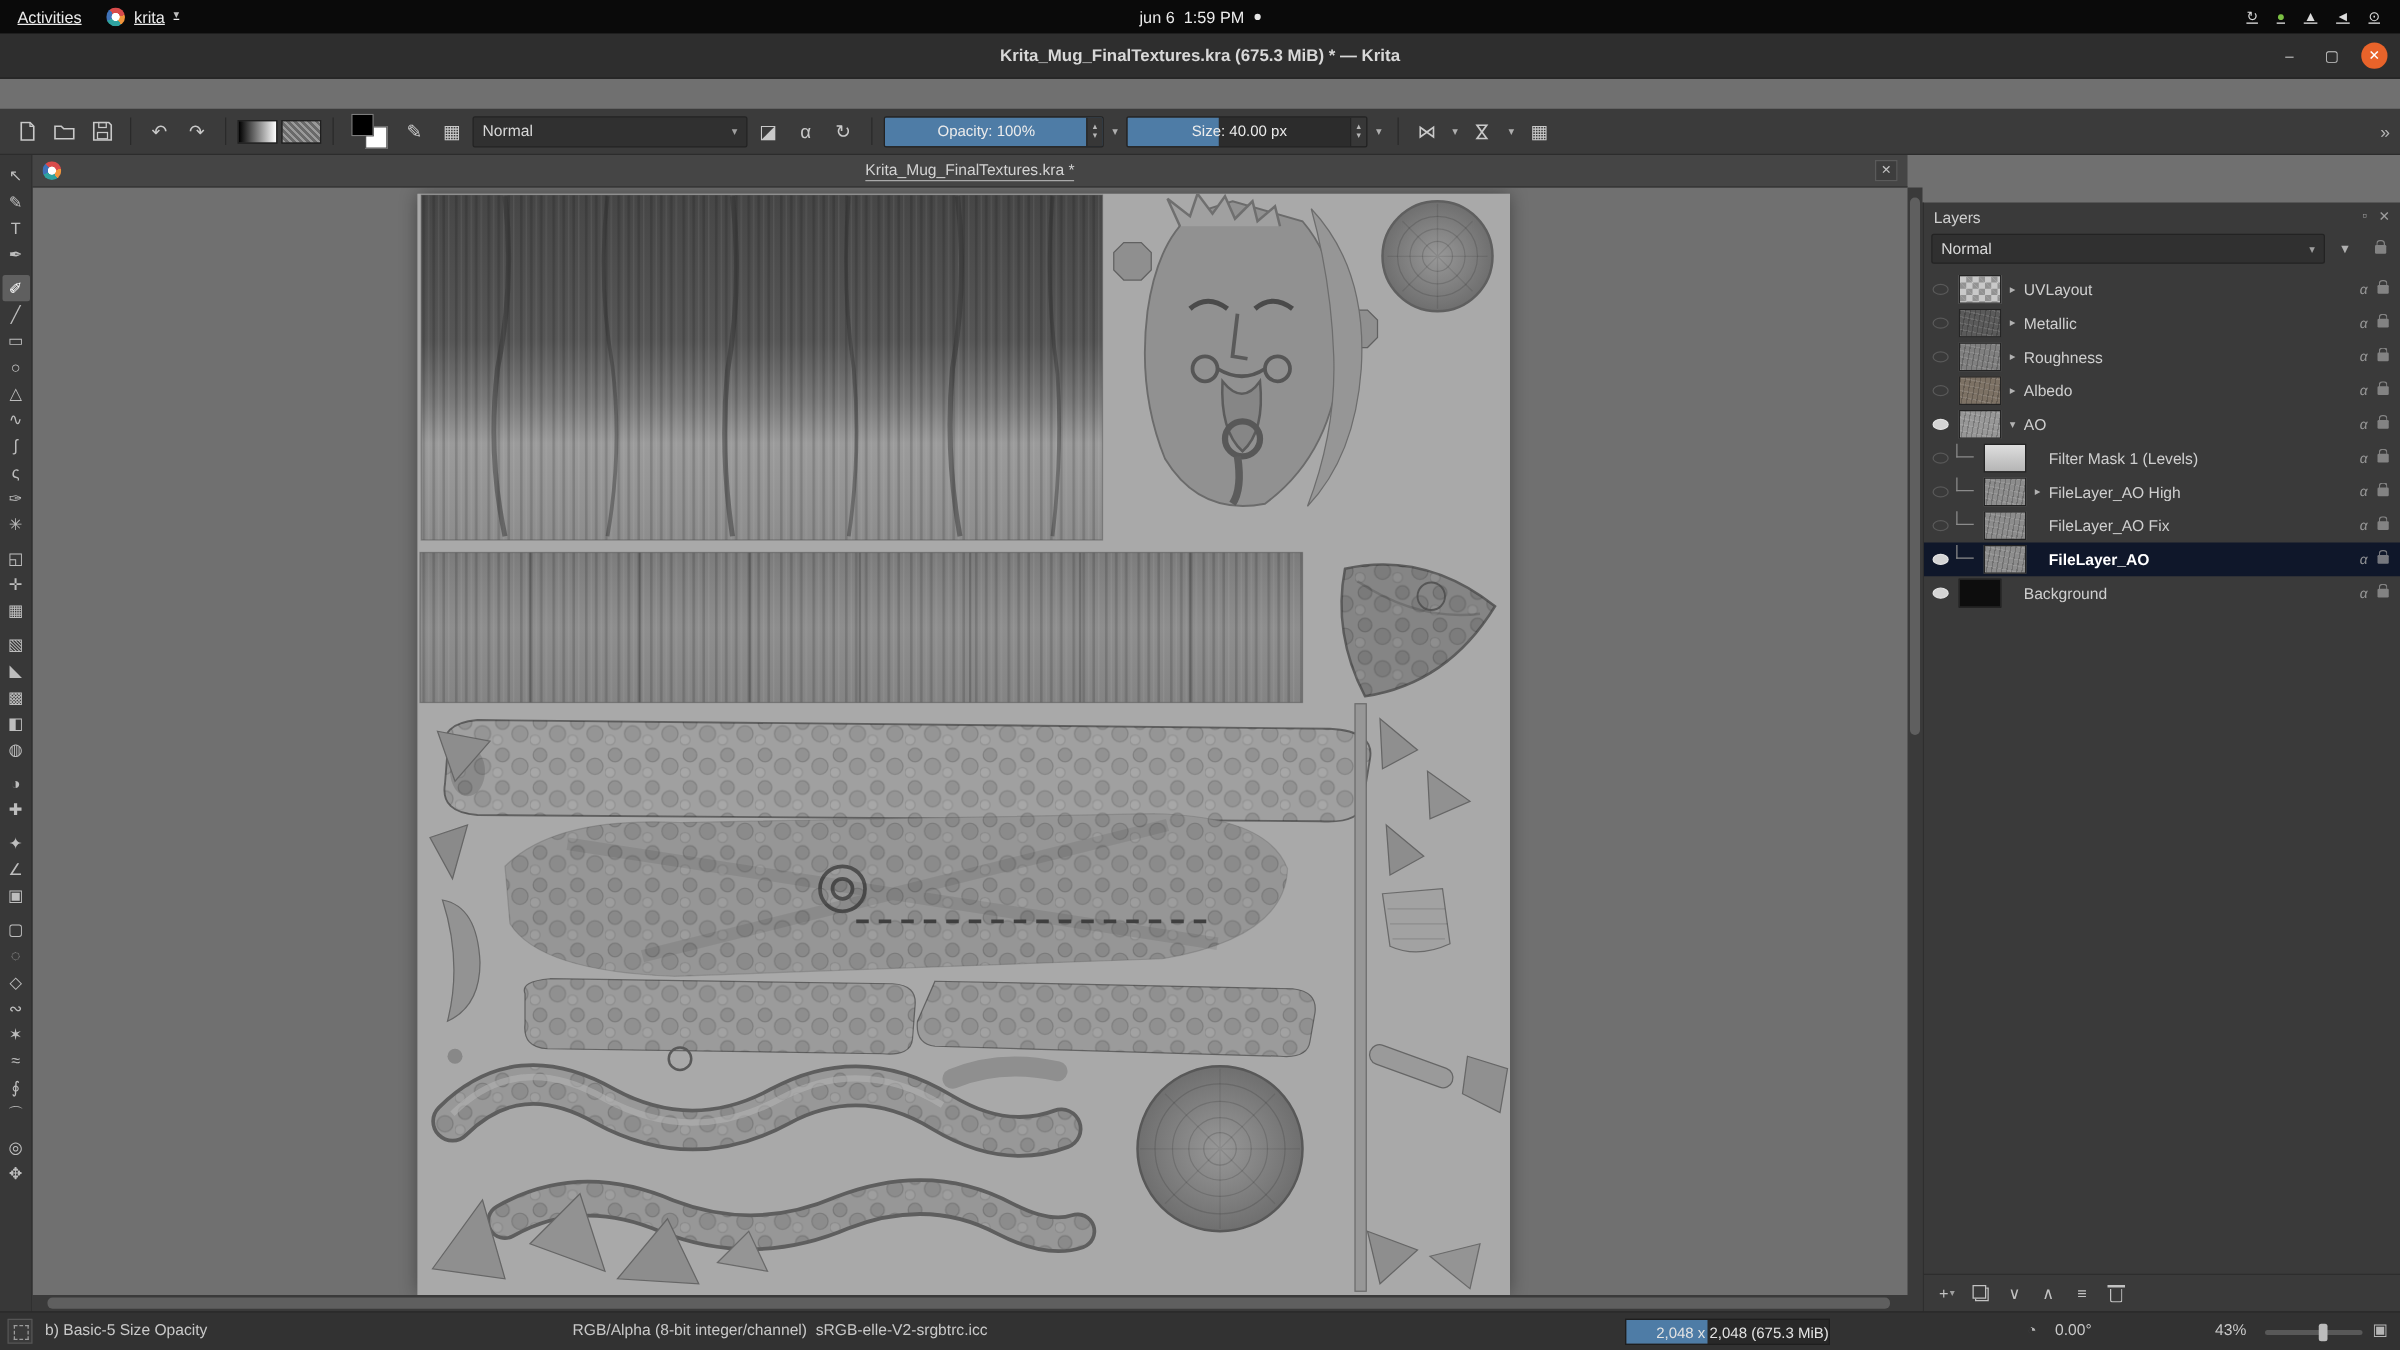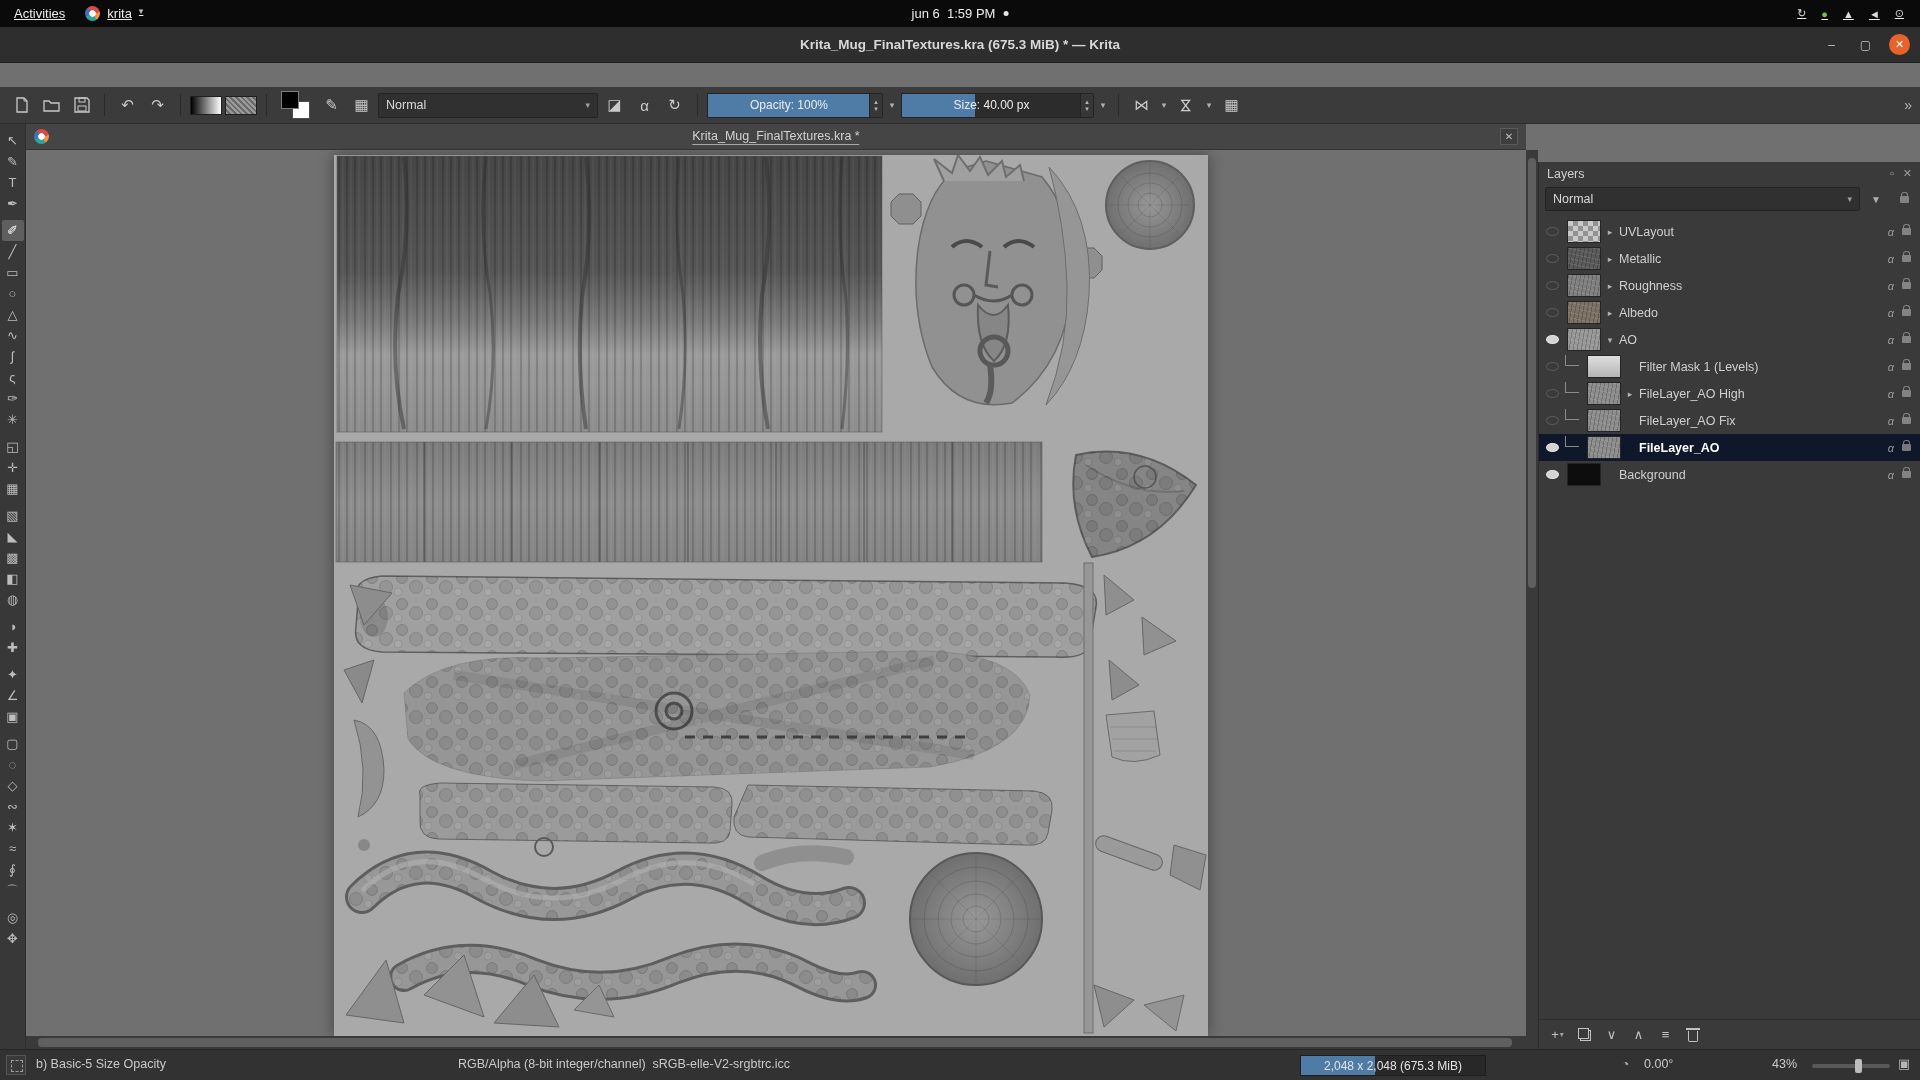--- a/index.html
+++ b/index.html
@@ -114,21 +114,21 @@
   .dup-icon::after { content:""; position:absolute; right:0; bottom:0; width:9px; height:9px; border:1px solid #c2c2c2; }
   .trash-icon { position:relative; width:10px; height:11px; border:1px solid #c2c2c2; border-top:none; border-radius:0 0 2px 2px; margin-top:3px; }
   .trash-icon::before { content:""; position:absolute; top:-3px; left:-3px; right:-3px; height:2px; background:#c2c2c2; }
 
   
   .status-bar { position:absolute; left:0; right:0; bottom:0; height:31px; background:#323232; border-top:1px solid #262626; font-size:12.5px; color:#c9c9c9; z-index:45; }
   .sel-indicator { position:absolute; left:6px; top:5px; width:20px; height:20px; background:#3a3a3a; border:1px solid #555; }
   .sel-indicator::before { content:""; position:absolute; left:4px; top:4px; width:10px; height:10px; border:1px dashed #9c9c9c; }
   .sb-preset { position:absolute; left:36px; top:7px; }
   .sb-profile { position:absolute; left:458px; top:7px; white-space:pre; }
-  .mem-box { position:absolute; left:1300px; top:5px; width:186px; height:21px; background:#282828; border:1px solid #1e1e1e; overflow:hidden; display:flex; align-items:center; justify-content:center; }
+  .mem-box { position:absolute; left:1300px; top:5px; width:164px; height:21px; background:#282828; border:1px solid #1e1e1e; overflow:hidden; display:flex; align-items:center; justify-content:flex-end; }
   .mem-fill { position:absolute; left:0; top:0; bottom:0; background:#4e7ca6; }
   .mem-text { position:relative; font-size:12px; color:#e3e3e3; }
   .sb-dial { position:absolute; left:1622px; top:7px; font-size:12px; color:#b5b5b5; }
   .sb-angle { position:absolute; left:1644px; top:7px; }
   .sb-zoom { position:absolute; left:1772px; top:7px; }
   .zslider { position:absolute; left:1812px; top:14px; width:78px; height:4px; background:#585858; border-radius:2px; }
   .zthumb { position:absolute; top:-5px; width:7px; height:14px; background:#bcbcbc; border-radius:2px; }
   .sb-fit { position:absolute; left:1898px; top:6px; font-size:13px; color:#b5b5b5; }
 </style>
 </head>

